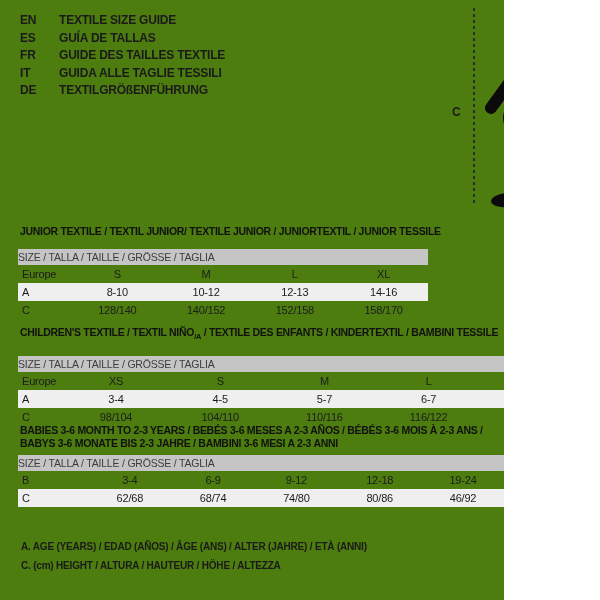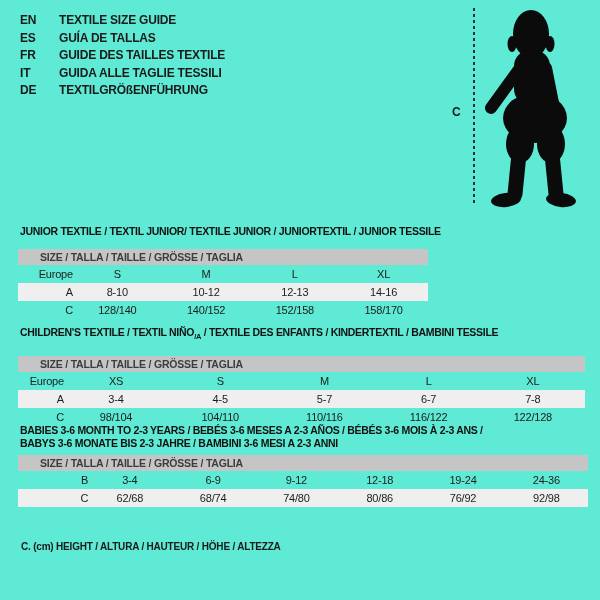--- a/index.html
+++ b/index.html
@@ -1,17 +1,17 @@
 <!DOCTYPE html>
 <html><head>
 <meta charset="utf-8">
 <style>
   html,body{margin:0;padding:0;background:#fff;}
   .canvas{
-    position:relative;width:600px;height:600px;background:#5eead4;overflow:hidden;
+    position:relative;width:504px;height:600px;background:#4d7c0f;overflow:hidden;
     font-family:"Liberation Sans","DejaVu Sans",sans-serif;color:#1a1a1a;
   }
   
   .langs{position:absolute;left:20px;top:12px;}
   .lang-row{line-height:17.5px;font-size:12px;font-weight:bold;letter-spacing:-0.2px;white-space:nowrap;}
   .lang-code{display:inline-block;width:39px;}
   
   .height-line{
     position:absolute;left:473px;top:8px;width:2px;height:198px;
     background:repeating-linear-gradient(to bottom,#2d2d2d 0 3px,transparent 3px 6px);
@@ -26,25 +26,25 @@
   }
   .t1{top:225px;width:410px;}
   .t1 h2{margin-bottom:11px;}
   .t2{top:326px;width:567px;}
   .t2 h2{margin-bottom:13px;}
   .t3{top:424px;width:570px;}
   .t3 .title2{margin-bottom:5px;}
   .sub-a{font-size:7.5px;vertical-align:sub;}
   .sizebar{
     height:16px;line-height:16px;background:#c5c5c5;color:#3c3c3c;
-    font-size:10.5px;letter-spacing:-0.2px;padding-left:22px;font-weight:bold;
+    font-size:10.5px;letter-spacing:-0.2px;padding-left:0;
   }
   table{width:100%;border-collapse:collapse;table-layout:fixed;}
   td{height:18px;padding:0;font-size:11px;letter-spacing:-0.2px;text-align:center;color:#1c1c1c;}
-  td.lab{text-align:right;padding-left:4px;}
+  td.lab{text-align:left;padding-left:4px;}
   tr.shaded td{background:#efefef;}
   
   .notes{position:absolute;left:21px;top:538px;}
   .note{line-height:18.5px;font-size:10px;font-weight:bold;letter-spacing:-0.2px;white-space:nowrap;}
 </style>
 </head>
 <body>
 
 <div class="canvas">
 
@@ -187,24 +187,25 @@
         <td>12-18</td>
         <td>19-24</td>
         <td>24-36</td>
       </tr>
       <tr class="shaded">
         <td class="lab">C</td>
         <td>62/68</td>
         <td>68/74</td>
         <td>74/80</td>
         <td>80/86</td>
-        <td>76/92</td>
+        <td>46/92</td>
         <td>92/98</td>
       </tr>
     </tbody>
       </table>
   </section>
 
   <section class="notes">
+    <div class="note">A. AGE (YEARS) / EDAD (AÑOS) / ÂGE (ANS) / ALTER (JAHRE) / ETÀ (ANNI)</div>
     <div class="note">C. (cm) HEIGHT / ALTURA / HAUTEUR / HÖHE / ALTEZZA</div>
   </section>
 
 </div>
 
 </body></html>

